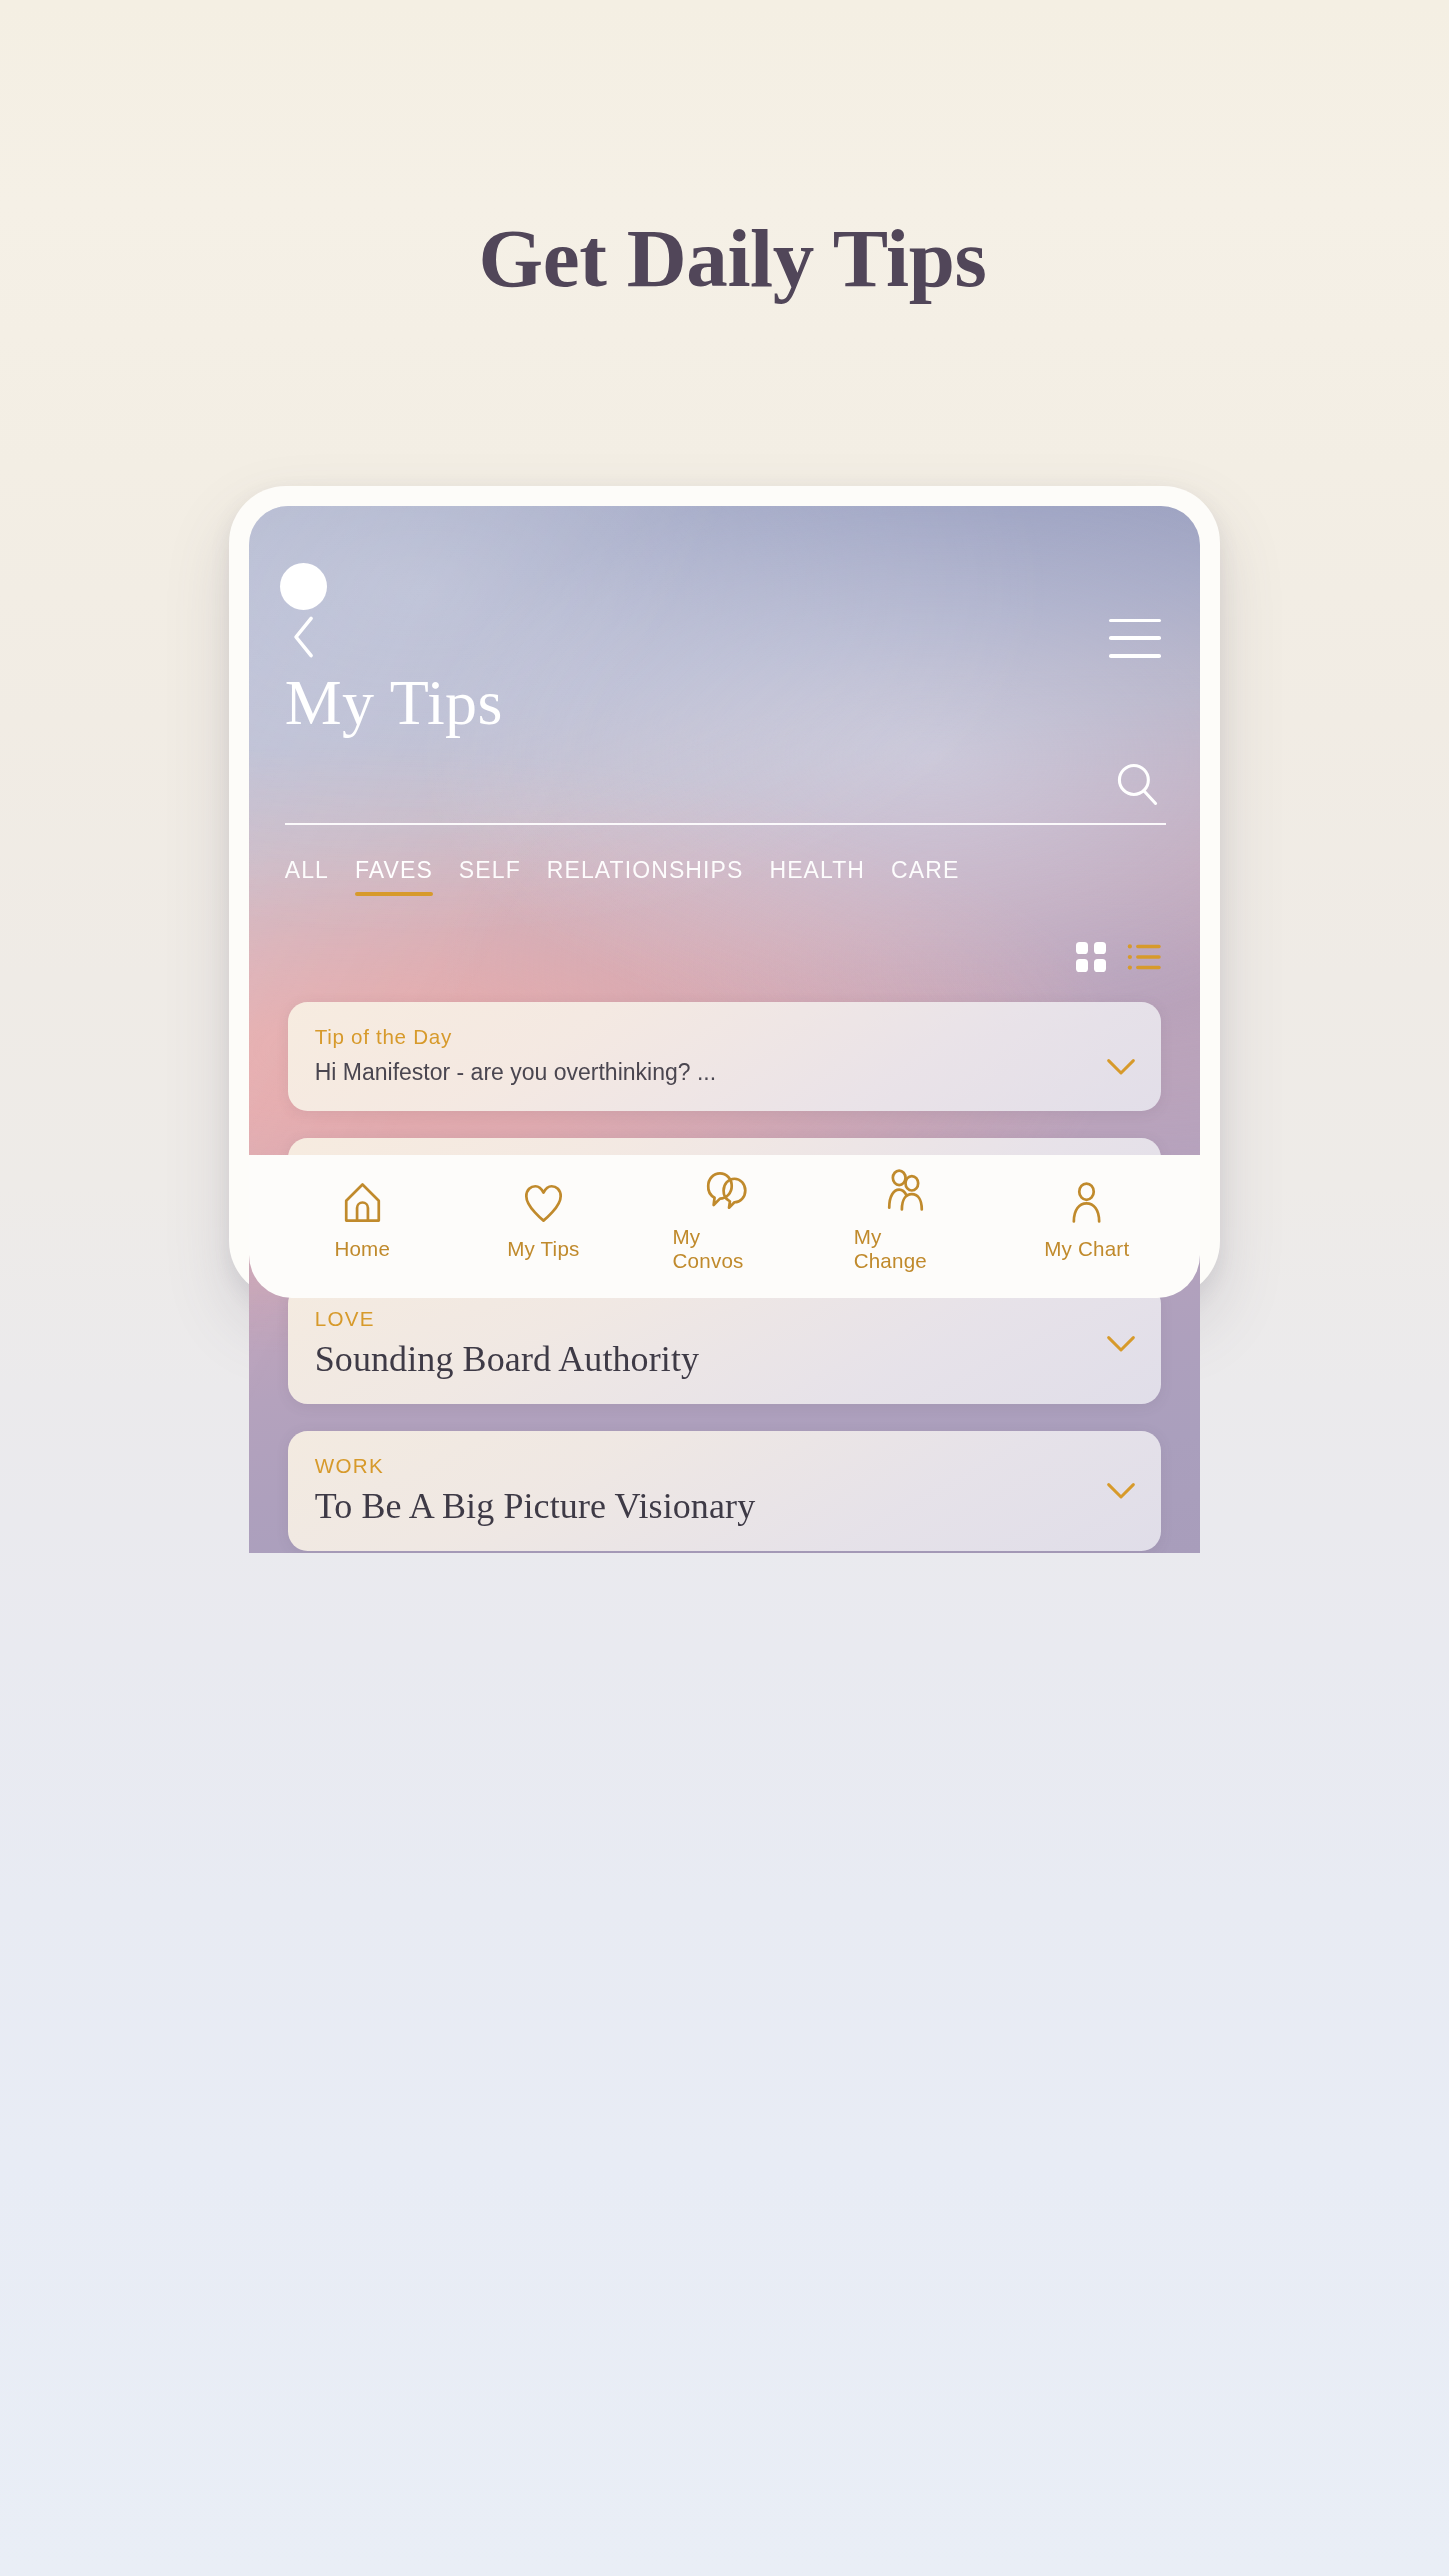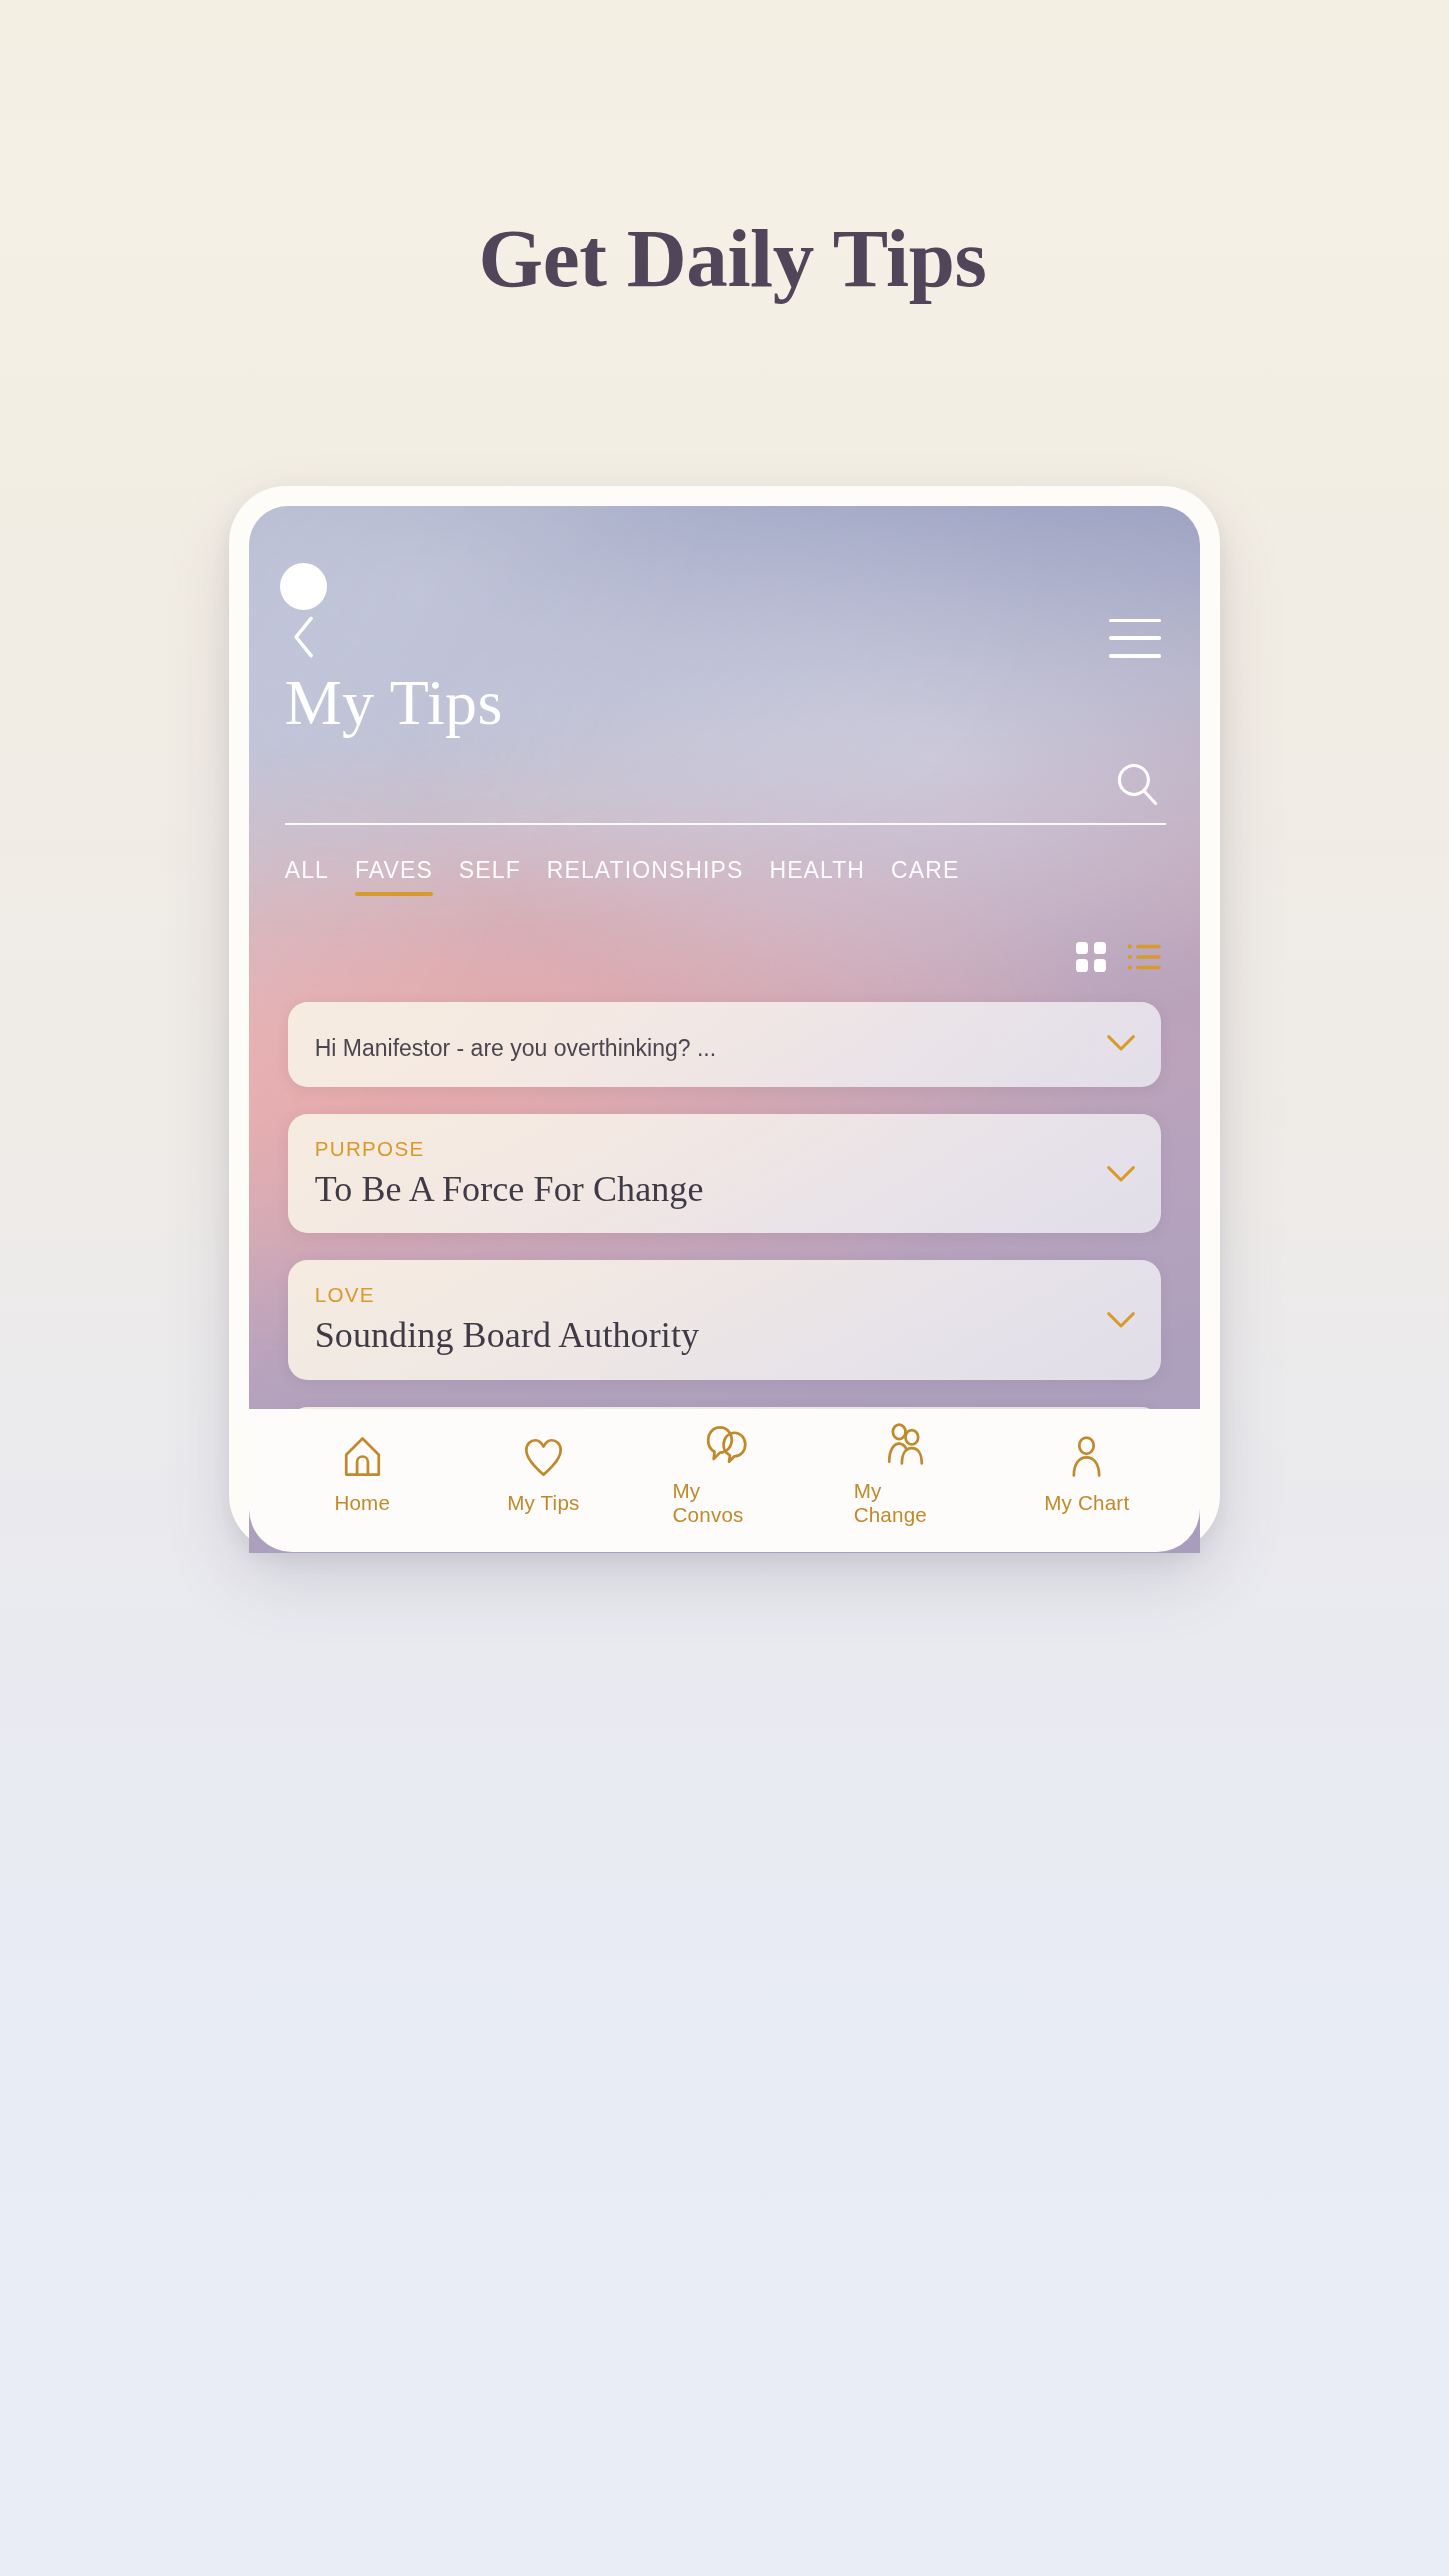--- a/index.html
+++ b/index.html
@@ -39,21 +39,21 @@
     color:#514659;
     line-height:1;
   }
 
   
   .phone {
     position:absolute;
     left:229px;
     top:486px;
     width:991px;
-    height:1066px;
+    height:812px;
     background:#fdfcf9;
     border-radius:57px;
     box-shadow:0 30px 64px rgba(90,85,105,0.17),
                0 7.2px 19.7px rgba(90,85,105,0.10);
     padding:19.7px 19.7px 0 19.7px;
   }
 
   .screen {
     position:relative;
     width:100%;
@@ -329,20 +329,21 @@
             <rect x="10" y="3" width="28" height="4" rx="2" fill="#d79a2b"></rect>
             <rect x="10" y="15" width="28" height="4" rx="2" fill="#d79a2b"></rect>
             <rect x="10" y="27" width="28" height="4" rx="2" fill="#d79a2b"></rect>
           </svg>
         </div>
       </div>
 
       <div class="cards">
 
         <div class="card has-preview">
+          <div class="card-cat">Tip of the Day</div>
           <div class="card-preview">Hi Manifestor - are you overthinking? ...</div>
           <div class="chev">
             <svg viewBox="0 0 34 22" width="30" height="19.7" aria-hidden="true">
               <polyline points="3,4 17,18 31,4" fill="none" stroke="#d79a2b" stroke-width="3.4" stroke-linecap="round" stroke-linejoin="round"></polyline>
             </svg>
           </div>
         </div>
 
         <div class="card no-preview">
           <div class="card-cat upper">PURPOSE</div>

